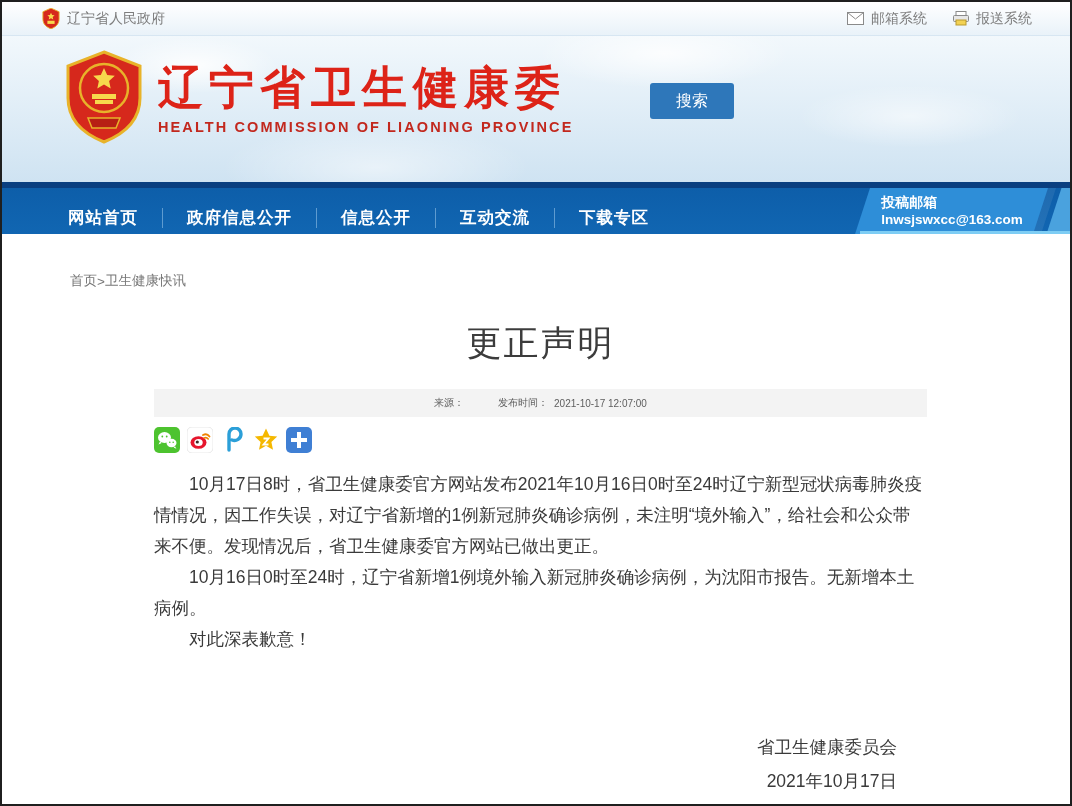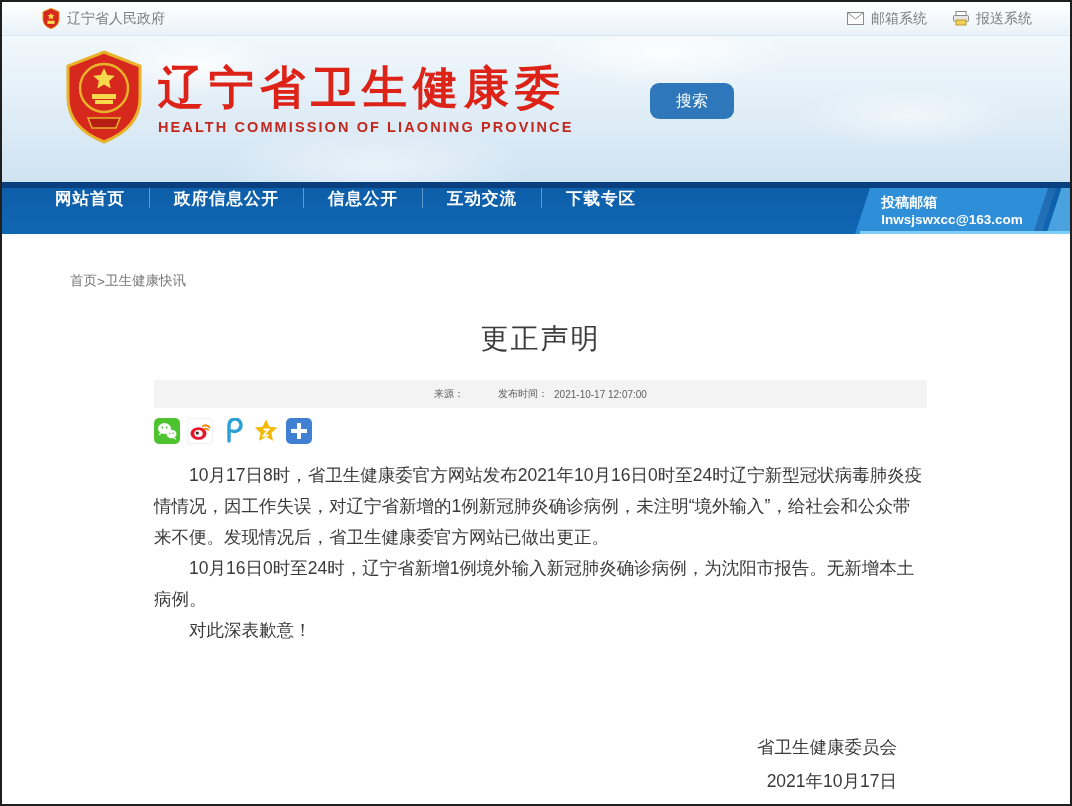--- a/index.html
+++ b/index.html
@@ -46,34 +46,34 @@
     color:#c2281e; font-size:14.5px; font-weight:bold; letter-spacing:2.1px; margin-top:6px;
   }
   .search-box{ position:absolute; left:648px; top:47px; display:flex; }
   .search-input{
     width:238px; height:36px; border:1px solid #c9c9c9; border-right:none;
     background:#ffffff; padding:0 10px; font-size:14px; color:#444; outline:none;
   }
   .search-input::placeholder{ color:#9b9b9b; }
   .search-button{
     width:84px; height:36px; border:none; background:var(--accent-blue,#2e77ba);
-    color:#fff; font-size:16px; cursor:pointer; border-radius:9px;
+    color:#fff; font-size:16px; cursor:pointer; border-radius:3px;
   }
 
   
   .nav{
     position:absolute; left:0; top:180px; width:100%; height:52px;
     background:linear-gradient(#0d5da8, #1166b2);
     overflow:hidden;
   }
   .nav::before{
     content:""; position:absolute; left:0; top:0; width:100%; height:6px;
     background:#0a3f80;
   }
-  .nav-items{ position:absolute; left:51px; top:6px; height:60px; display:flex; align-items:flex-start; }
+  .nav-items{ position:absolute; left:64px; top:6px; height:60px; display:flex; align-items:center; }
   .nav-item{
     color:#ffffff; font-size:16.5px; font-weight:bold; letter-spacing:1px;
     padding:0 2px; cursor:pointer; white-space:nowrap;
   }
   .nav-sep{ width:1px; height:20px; background:#5e9bd0; margin:0 22px; }
   .nav-mailbox{
     position:absolute; right:22px; top:6px; width:178px; height:46px;
     background:var(--mailbox-blue,#2e8ed8);
     transform:skewX(-18deg); transform-origin:top;
     box-shadow:8px 0 0 rgba(255,255,255,.08);
@@ -94,21 +94,21 @@
   
   .breadcrumb{
     position:absolute; left:68px; top:270px; font-size:13.5px; color:#777;
     display:flex; align-items:center; 
   }
   .breadcrumb .crumb{ cursor:pointer; color:#777; }
 
   
   .content{ position:absolute; left:152px; top:318px; width:773px; }
   .article-title{
-    text-align:center; font-size:28px; color:#3c3c3c; font-weight:normal;
+    text-align:center; font-size:35px; color:#3c3c3c; font-weight:normal;
     letter-spacing:2px; margin-bottom:22px;
   }
   .meta-bar{
     width:100%; height:28px; background:#f3f3f3;
     display:flex; align-items:center; justify-content:center;
     font-size:10px; color:#5e5e5e; gap:6px;
   }
   .meta-source{ margin-right:28px; }
 
   .share-row{ margin-top:10px; display:flex; align-items:center; gap:7px; }

